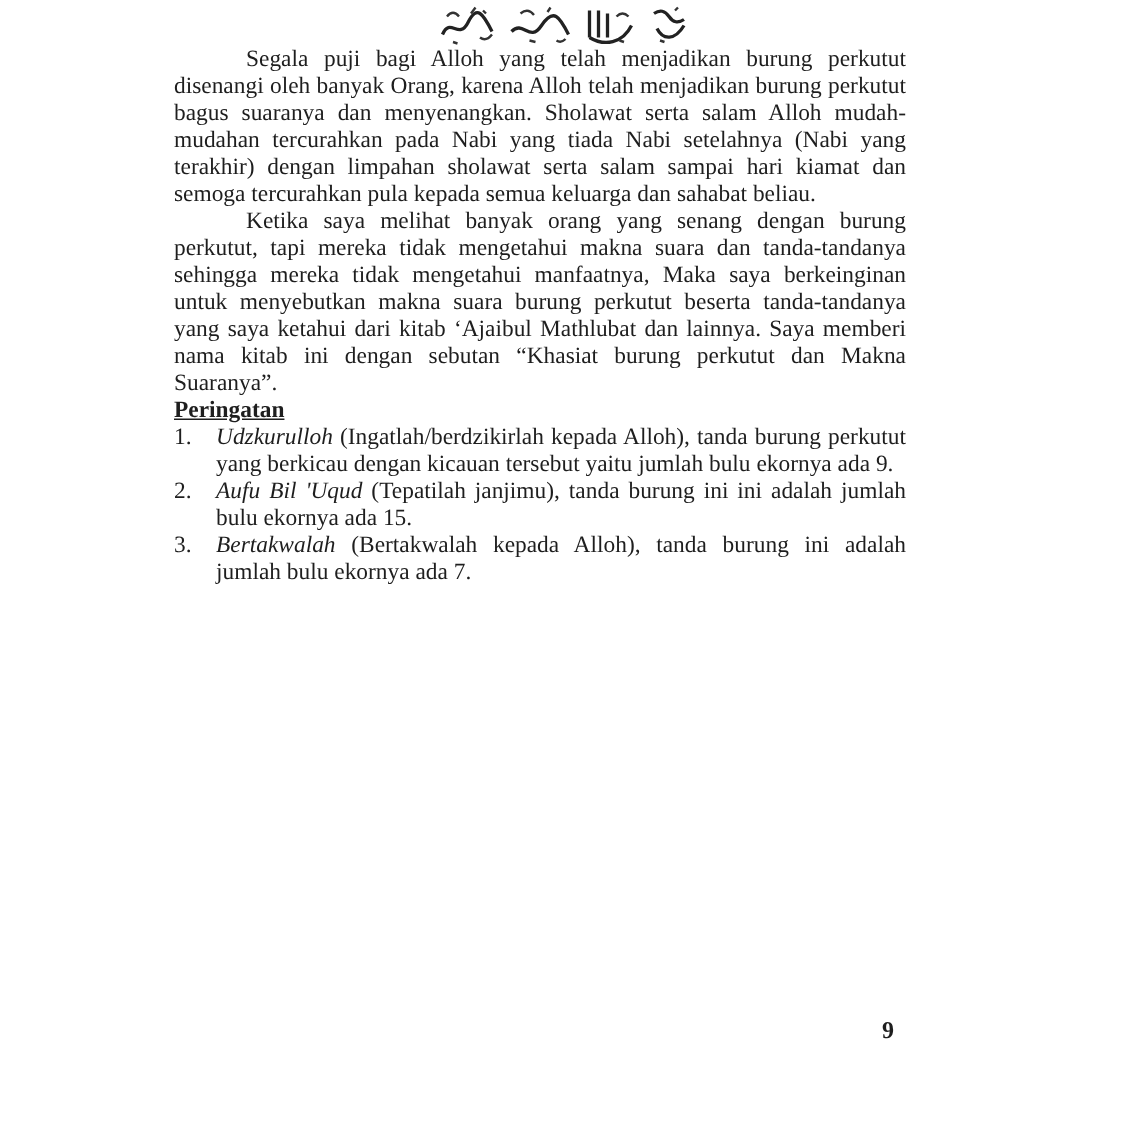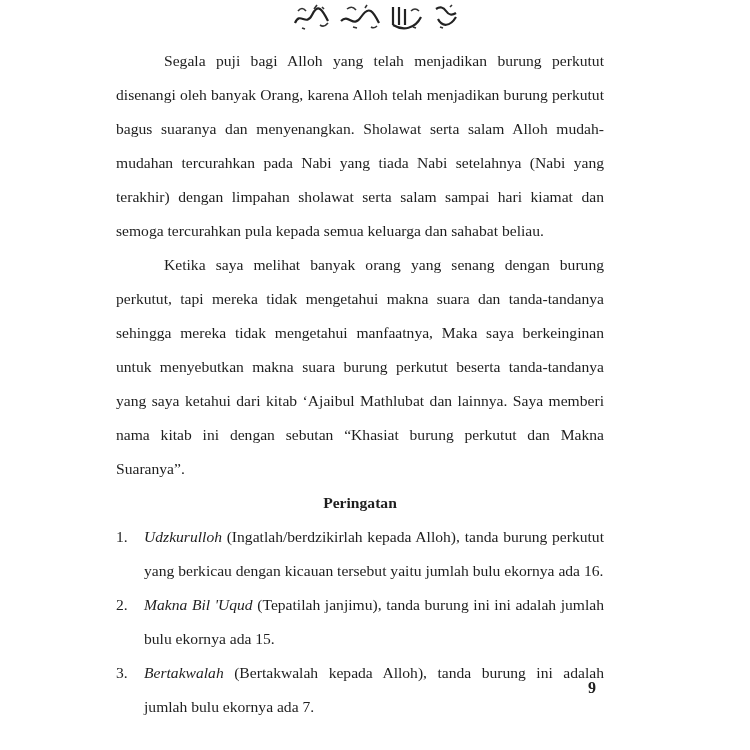--- a/index.html
+++ b/index.html
@@ -6,27 +6,27 @@
   body {
     width: 750px; height: 750px; background: #ffffff; position: relative; overflow: hidden;
     font-family: "Liberation Serif", "DejaVu Serif", serif; color: #1e1e1e;
   }
   .bismillah {
     position: absolute; top: 2px; left: 292px; width: 168px; height: 30px;
     display: flex; justify-content: space-between; align-items: center;
   }
   .bismillah svg { display: block; }
   .page {
-    position: absolute; left: 116px; top: 44px; width: 488px;
-    font-size: 15.6px; line-height: 34px;
+    position: absolute; left: 116px; top: 31px; width: 488px;
+    font-size: 15.6px; line-height: 18px;
   }
   .para { margin: 0; text-align: justify; text-align-last: left; }
   .para .indent { display: inline-block; width: 48px; }
   .heading {
-    text-align: center; font-weight: bold; margin: 0; font-size: 15.6px;
+    font-weight: bold; margin: 0; font-size: 15.6px; text-decoration: underline;
   }
   ol.list { list-style: none; margin: 0; padding: 0; }
   ol.list li { position: relative; padding-left: 28px; text-align: justify; text-align-last: left; }
   ol.list li .num { position: absolute; left: 0; top: 0; }
   ol.list li em { font-style: italic; margin-top: 44px; }
   .page-number {
     position: absolute; left: 588px; top: 679px; font-weight: bold; font-size: 16px;
     font-family: "Liberation Serif", serif;
   }
 </style>
@@ -52,25 +52,25 @@
   </svg>
 </div>
 
 <div class="page">
   <p class="para"><span class="indent"></span><span>Segala puji bagi Alloh yang telah menjadikan burung perkutut disenangi oleh banyak Orang, karena Alloh telah menjadikan burung perkutut bagus suaranya dan menyenangkan. Sholawat serta salam Alloh mudah-mudahan tercurahkan pada Nabi yang tiada Nabi setelahnya (Nabi yang terakhir) dengan limpahan sholawat serta salam sampai hari kiamat dan semoga tercurahkan pula kepada semua keluarga dan sahabat beliau.</span></p>
   <p class="para"><span class="indent"></span><span>Ketika saya melihat banyak orang yang senang dengan burung perkutut, tapi mereka tidak mengetahui makna suara dan tanda-tandanya sehingga mereka tidak mengetahui manfaatnya, Maka saya berkeinginan untuk menyebutkan makna suara burung perkutut beserta tanda-tandanya yang saya ketahui dari kitab ‘Ajaibul Mathlubat dan lainnya. Saya memberi nama kitab ini dengan sebutan “Khasiat burung perkutut dan Makna Suaranya”.</span></p>
   <p class="heading">Peringatan</p>
   <ol class="list">
     <li>
       <span class="num">1.</span>
-      <em>Udzkurulloh</em><span> (Ingatlah/berdzikirlah kepada Alloh), tanda burung perkutut yang berkicau dengan kicauan tersebut yaitu jumlah bulu ekornya ada 16.</span>
+      <em>Udzkurulloh</em><span> (Ingatlah/berdzikirlah kepada Alloh), tanda burung perkutut yang berkicau dengan kicauan tersebut yaitu jumlah bulu ekornya ada 9.</span>
     </li>
     <li>
       <span class="num">2.</span>
-      <em>Makna Bil 'Uqud</em><span> (Tepatilah janjimu), tanda burung ini ini adalah jumlah bulu ekornya ada 15.</span>
+      <em>Aufu Bil 'Uqud</em><span> (Tepatilah janjimu), tanda burung ini ini adalah jumlah bulu ekornya ada 15.</span>
     </li>
     <li>
       <span class="num">3.</span>
       <em>Bertakwalah</em><span> (Bertakwalah kepada Alloh), tanda burung ini adalah jumlah bulu ekornya ada 7.</span>
     </li>
   </ol>
 </div>
 
 <div class="page-number">9</div>
 

